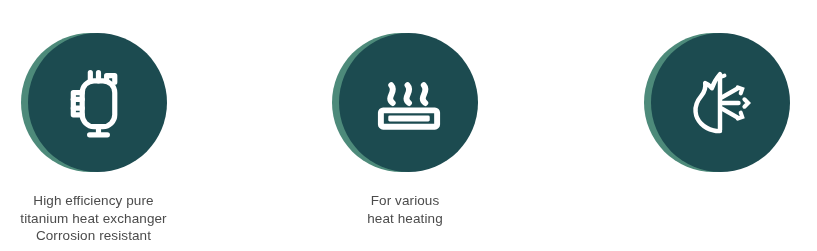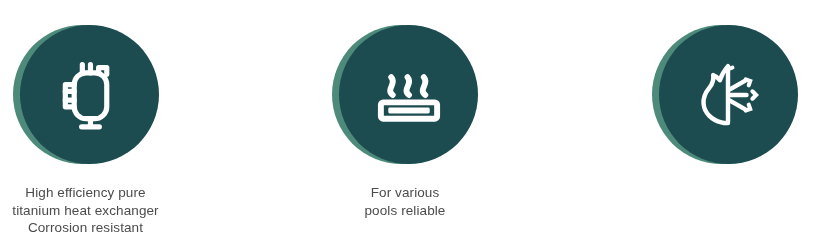--- a/index.html
+++ b/index.html
@@ -15,21 +15,21 @@
   }
 
   .features-strip {
     position: relative;
     width: 810px;
     height: 251px;
     display: flex;
     flex-direction: row;
     align-items: flex-start;
     justify-content: space-between;
-    padding: 4px;
+    padding: 12px;
     box-sizing: border-box;
   }
 
   .feature-item {
     position: relative;
     width: 163px;
     height: 251px;
     display: flex;
     flex-direction: column;
     align-items: center;
@@ -132,21 +132,21 @@
             </g>
             <g fill="none" stroke="#ffffff" stroke-width="8" stroke-linejoin="round">
               <rect x="12" y="60" width="76" height="22" rx="3" ry="3"></rect>
             </g>
             <rect x="22" y="67" width="56" height="8" rx="2" ry="2" fill="#ffffff"></rect>
           </svg>
         </span>
       </div>
     </div>
     <div class="feature-caption">For various
-pools reliable</div>
+heat heating</div>
   </div>
 
 
   <div class="feature-item">
     <div class="feature-badge">
       <div class="badge-back"></div>
       <div class="badge-front">
         <span class="badge-icon">
           <svg viewBox="0 0 100 100" xmlns="http://www.w3.org/2000/svg">
 

